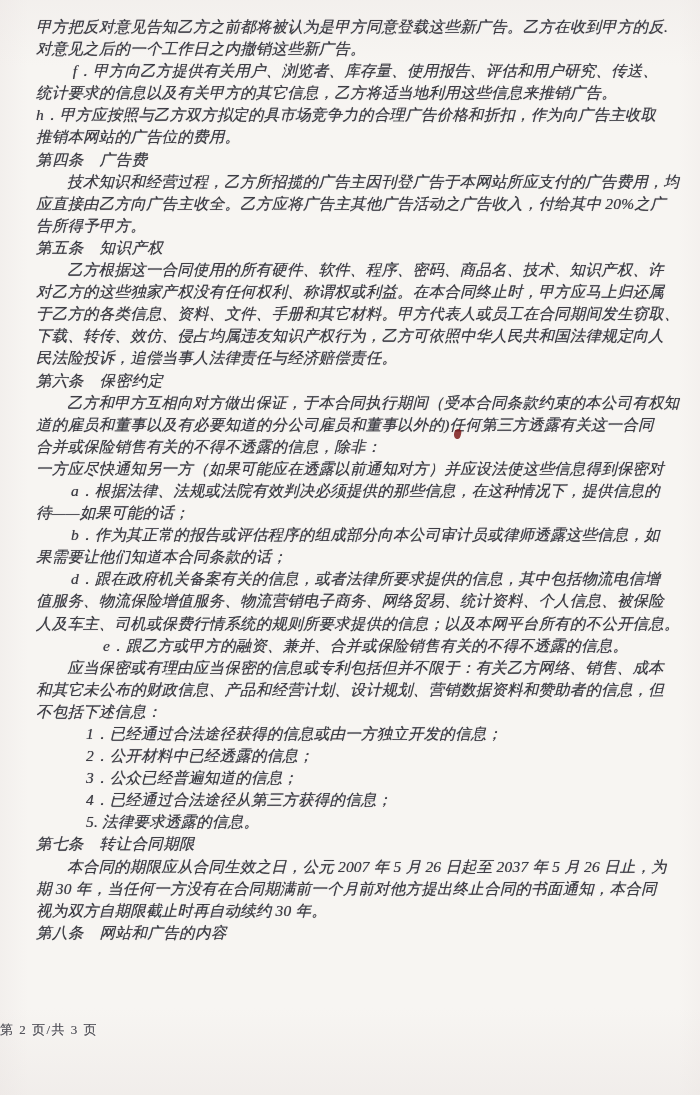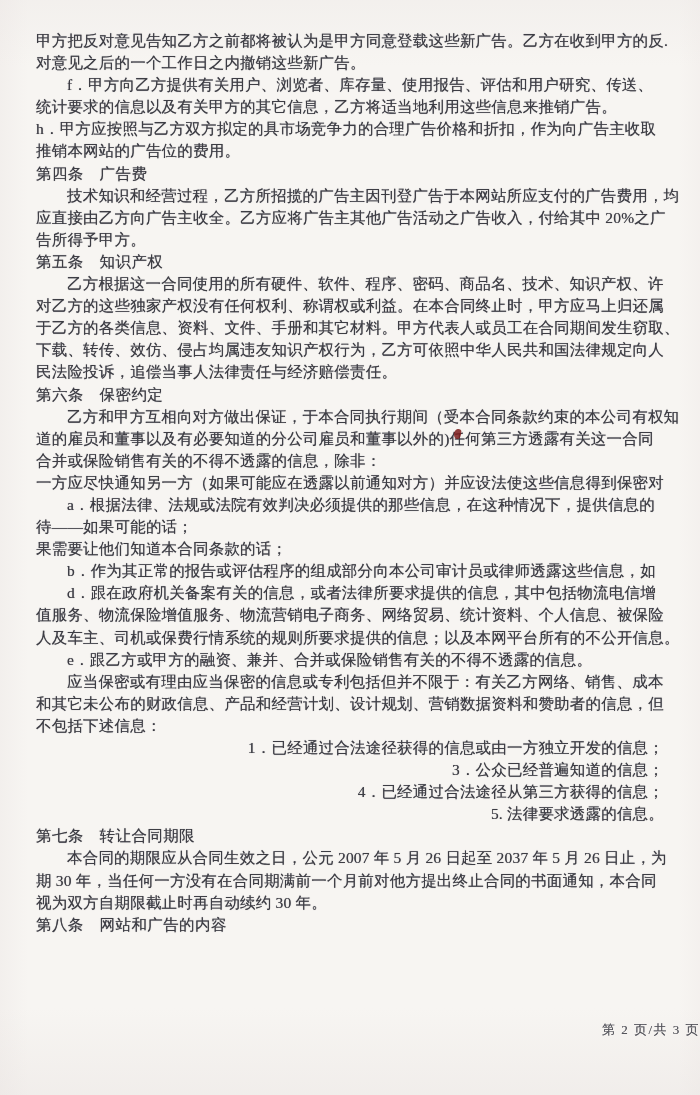--- a/index.html
+++ b/index.html
@@ -9,32 +9,32 @@
     font-family:"Liberation Serif","DejaVu Serif",serif;
     color:var(--ink,#3d3d44);
   }
   .paper-texture{
     position:absolute;inset:0;pointer-events:none;
     background:
       linear-gradient(180deg, rgba(235,230,228,.35) 0%, rgba(255,255,255,0) 6%, rgba(255,255,255,0) 92%, rgba(232,226,224,.4) 100%),
       linear-gradient(90deg, rgba(234,228,226,.35) 0%, rgba(255,255,255,0) 4%, rgba(255,255,255,0) 97%, rgba(236,230,228,.3) 100%);
   }
   .content{
-    position:absolute;left:36px;top:30px;width:628px;
+    position:absolute;left:36px;top:16px;width:628px;font-style:italic;
   }
   .line{
     height:22.1px;line-height:22.1px;font-size:15.5px;
     letter-spacing:0.2px;white-space:pre;
     text-shadow:0 0 0.7px rgba(62,62,72,.75);
   }
-  .indent-1{padding-left:31px;}
-  .indent-2{padding-left:50px;text-align:right;}
+  .indent-1{padding-left:31px;text-align:center;}
+  .indent-2{padding-left:50px;}
   .heading{letter-spacing:0.4px;}
   .footer{
-    position:absolute;top:1021px;left:0;width:700px;text-align:right;
+    position:absolute;top:1021px;left:0;width:700px;text-align:left;
     font-size:13px;letter-spacing:1.5px;color:#55555c;
     text-shadow:0 0 0.6px rgba(80,80,90,.6);
   }
   .ink-mark{
     position:absolute;left:454px;top:429px;width:7px;height:10px;
     background:var(--mark,#7c1c1c);opacity:.85;
     border-radius:55% 40% 50% 60%;
     transform:rotate(12deg);
     pointer-events:none;
   }
@@ -61,30 +61,31 @@
     <div class="line indent-0">于乙方的各类信息、资料、文件、手册和其它材料。甲方代表人或员工在合同期间发生窃取、</div>
     <div class="line indent-0">下载、转传、效仿、侵占均属违友知识产权行为，乙方可依照中华人民共和国法律规定向人</div>
     <div class="line indent-0">民法险投诉，追偿当事人法律责任与经济赔偿责任。</div>
     <div class="line indent-0 heading">第六条　保密约定</div>
     <div class="line indent-1">乙方和甲方互相向对方做出保证，于本合同执行期间（受本合同条款约束的本公司有权知</div>
     <div class="line indent-0">道的雇员和董事以及有必要知道的分公司雇员和董事以外的)任何第三方透露有关这一合同</div>
     <div class="line indent-0">合并或保险销售有关的不得不透露的信息，除非：</div>
     <div class="line indent-0">一方应尽快通知另一方（如果可能应在透露以前通知对方）并应设法使这些信息得到保密对</div>
     <div class="line indent-1">a．根据法律、法规或法院有效判决必须提供的那些信息，在这种情况下，提供信息的</div>
     <div class="line indent-0">待——如果可能的话；</div>
+    <div class="line indent-1">b．作为其正常的报告或评估程序的组成部分向本公司审计员或律师透露这些信息，如</div>
     <div class="line indent-0">果需要让他们知道本合同条款的话；</div>
-    <div class="line indent-1">b．作为其正常的报告或评估程序的组成部分向本公司审计员或律师透露这些信息，如</div>
     <div class="line indent-1">d．跟在政府机关备案有关的信息，或者法律所要求提供的信息，其中包括物流电信增</div>
     <div class="line indent-0">值服务、物流保险增值服务、物流营销电子商务、网络贸易、统计资料、个人信息、被保险</div>
     <div class="line indent-0">人及车主、司机或保费行情系统的规则所要求提供的信息；以及本网平台所有的不公开信息。</div>
     <div class="line indent-1">e．跟乙方或甲方的融资、兼并、合并或保险销售有关的不得不透露的信息。</div>
     <div class="line indent-1">应当保密或有理由应当保密的信息或专利包括但并不限于：有关乙方网络、销售、成本</div>
     <div class="line indent-0">和其它未公布的财政信息、产品和经营计划、设计规划、营销数据资料和赞助者的信息，但</div>
     <div class="line indent-0">不包括下述信息：</div>
     <div class="line indent-2">1．已经通过合法途径获得的信息或由一方独立开发的信息；</div>
+    <div class="line indent-2">2．公开材料中已经透露的信息；</div>
     <div class="line indent-2">3．公众已经普遍知道的信息；</div>
     <div class="line indent-2">4．已经通过合法途径从第三方获得的信息；</div>
     <div class="line indent-2">5. 法律要求透露的信息。</div>
     <div class="line indent-0 heading">第七条　转让合同期限</div>
     <div class="line indent-1">本合同的期限应从合同生效之日，公元 2007 年 5 月 26 日起至 2037 年 5 月 26 日止，为</div>
     <div class="line indent-0">期 30 年，当任何一方没有在合同期满前一个月前对他方提出终止合同的书面通知，本合同</div>
     <div class="line indent-0">视为双方自期限截止时再自动续约 30 年。</div>
     <div class="line indent-0 heading">第八条　网站和广告的内容</div>
   </div>
 

